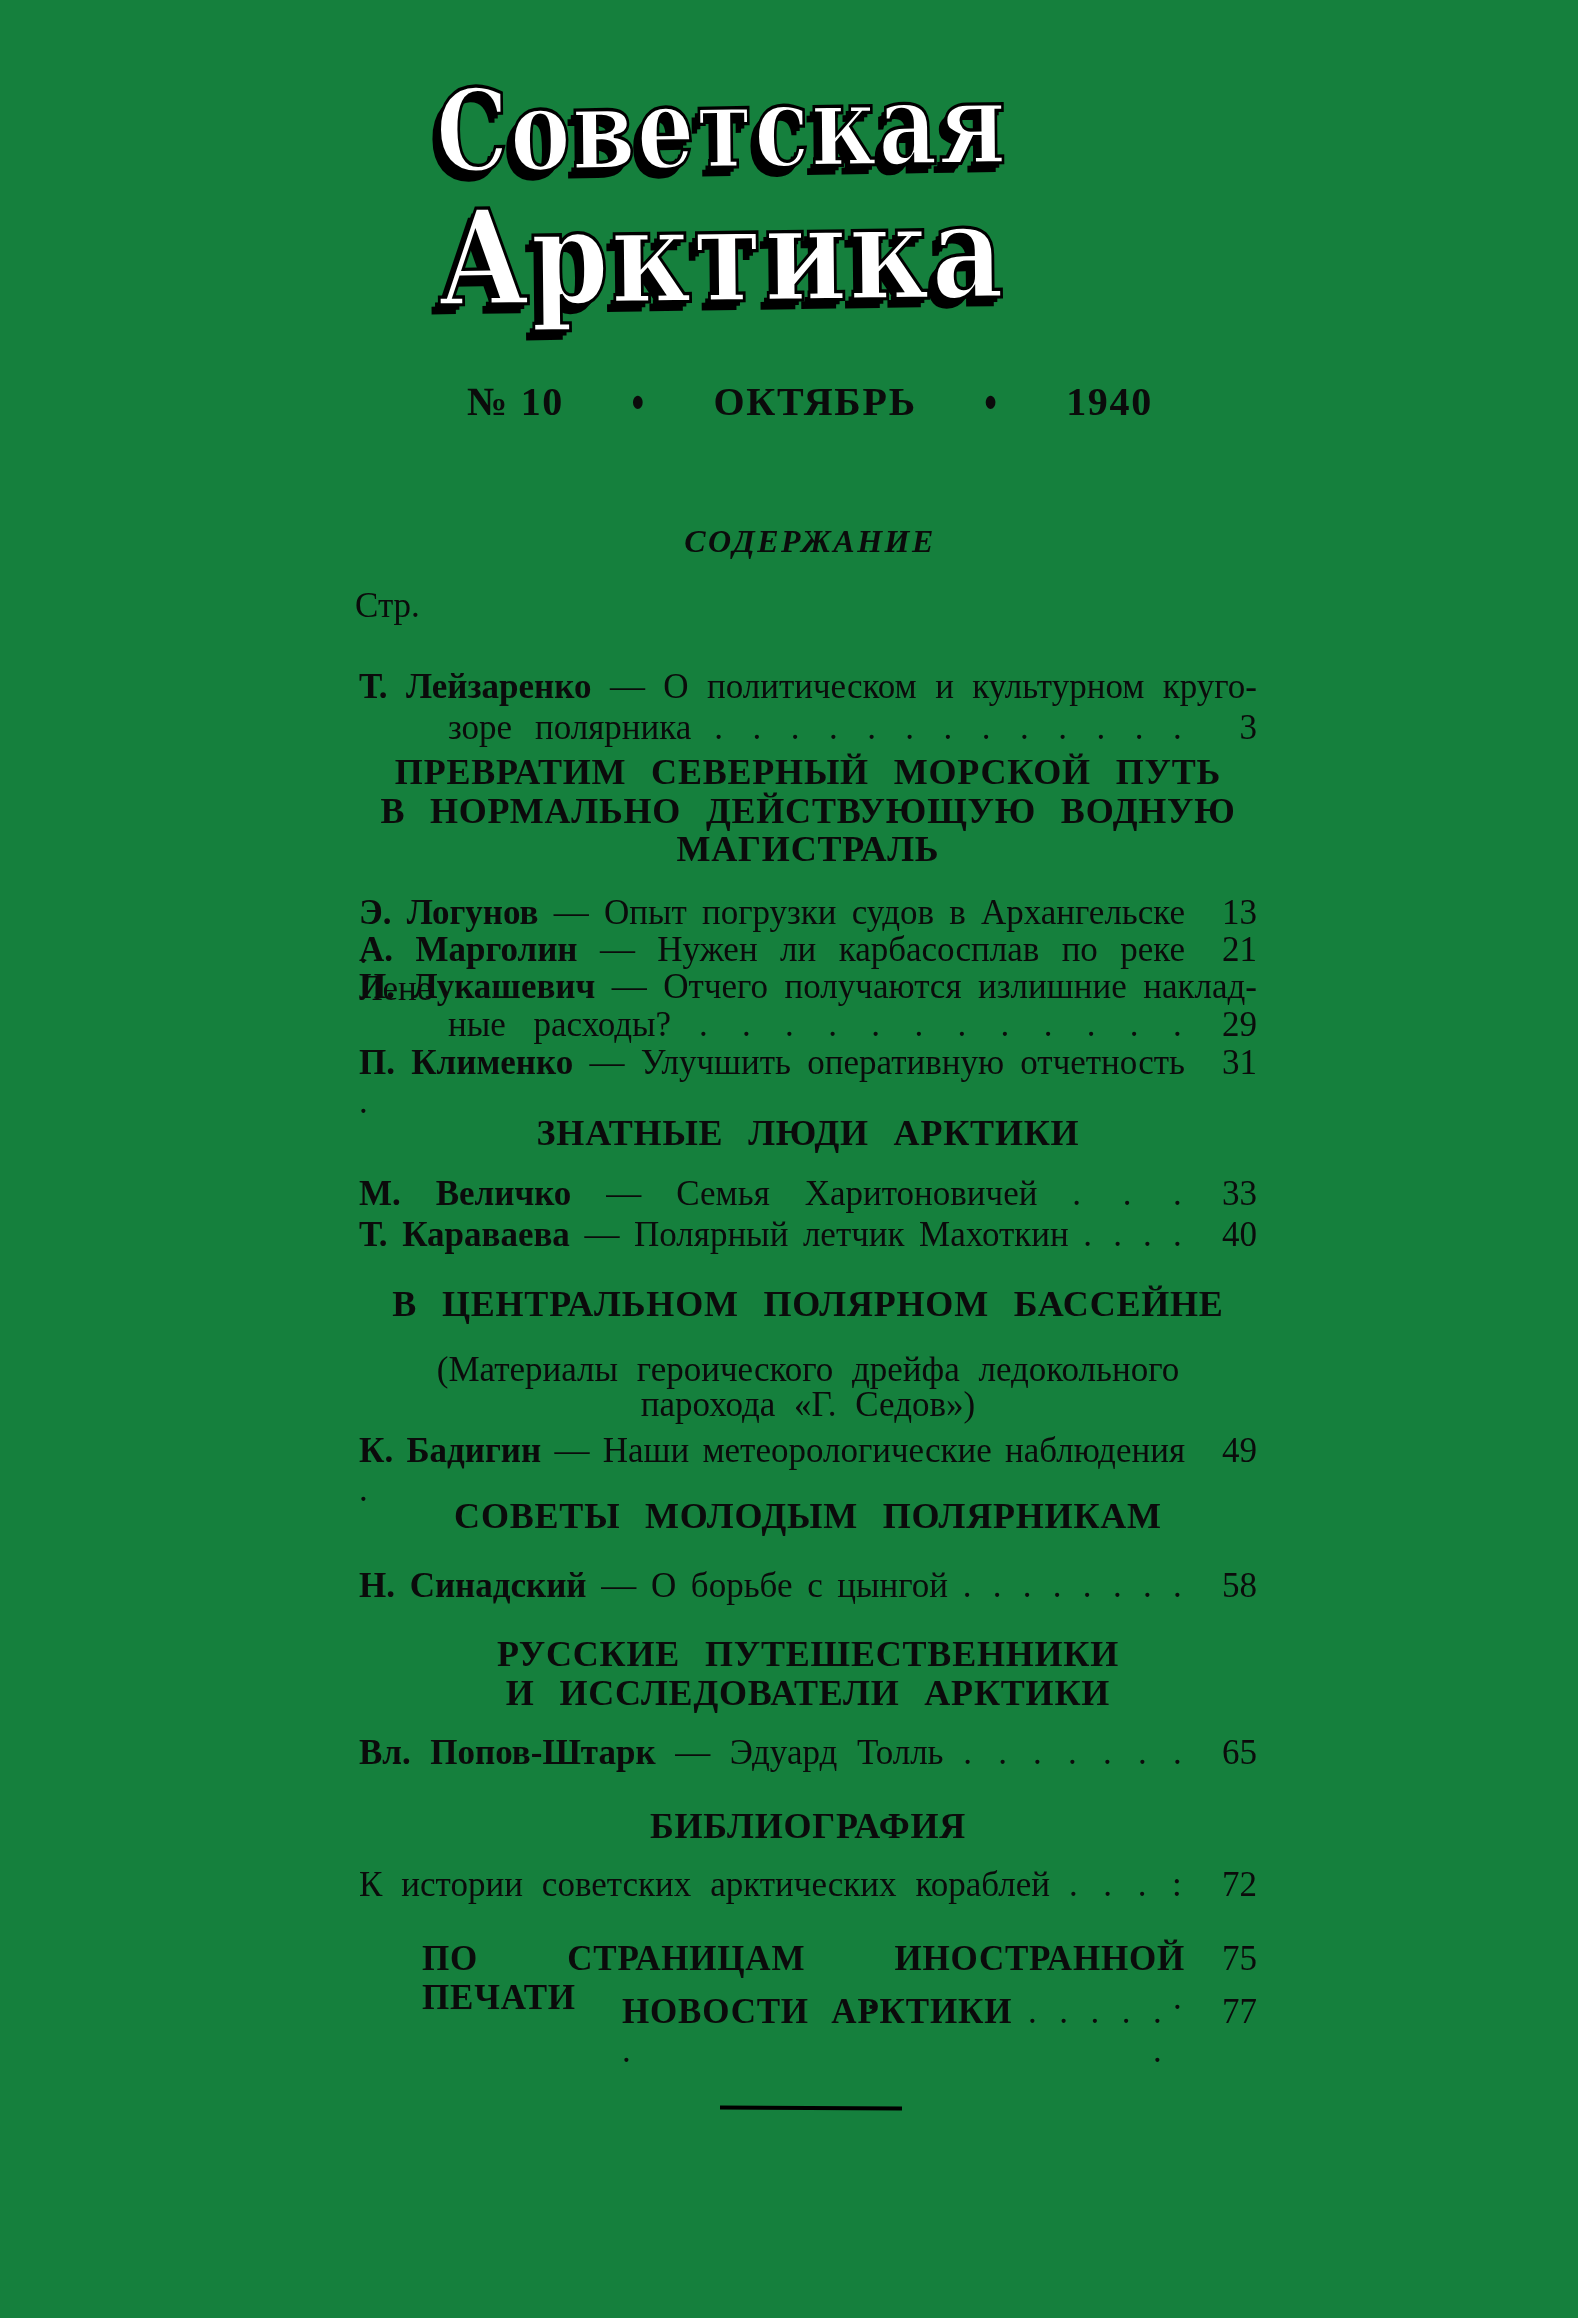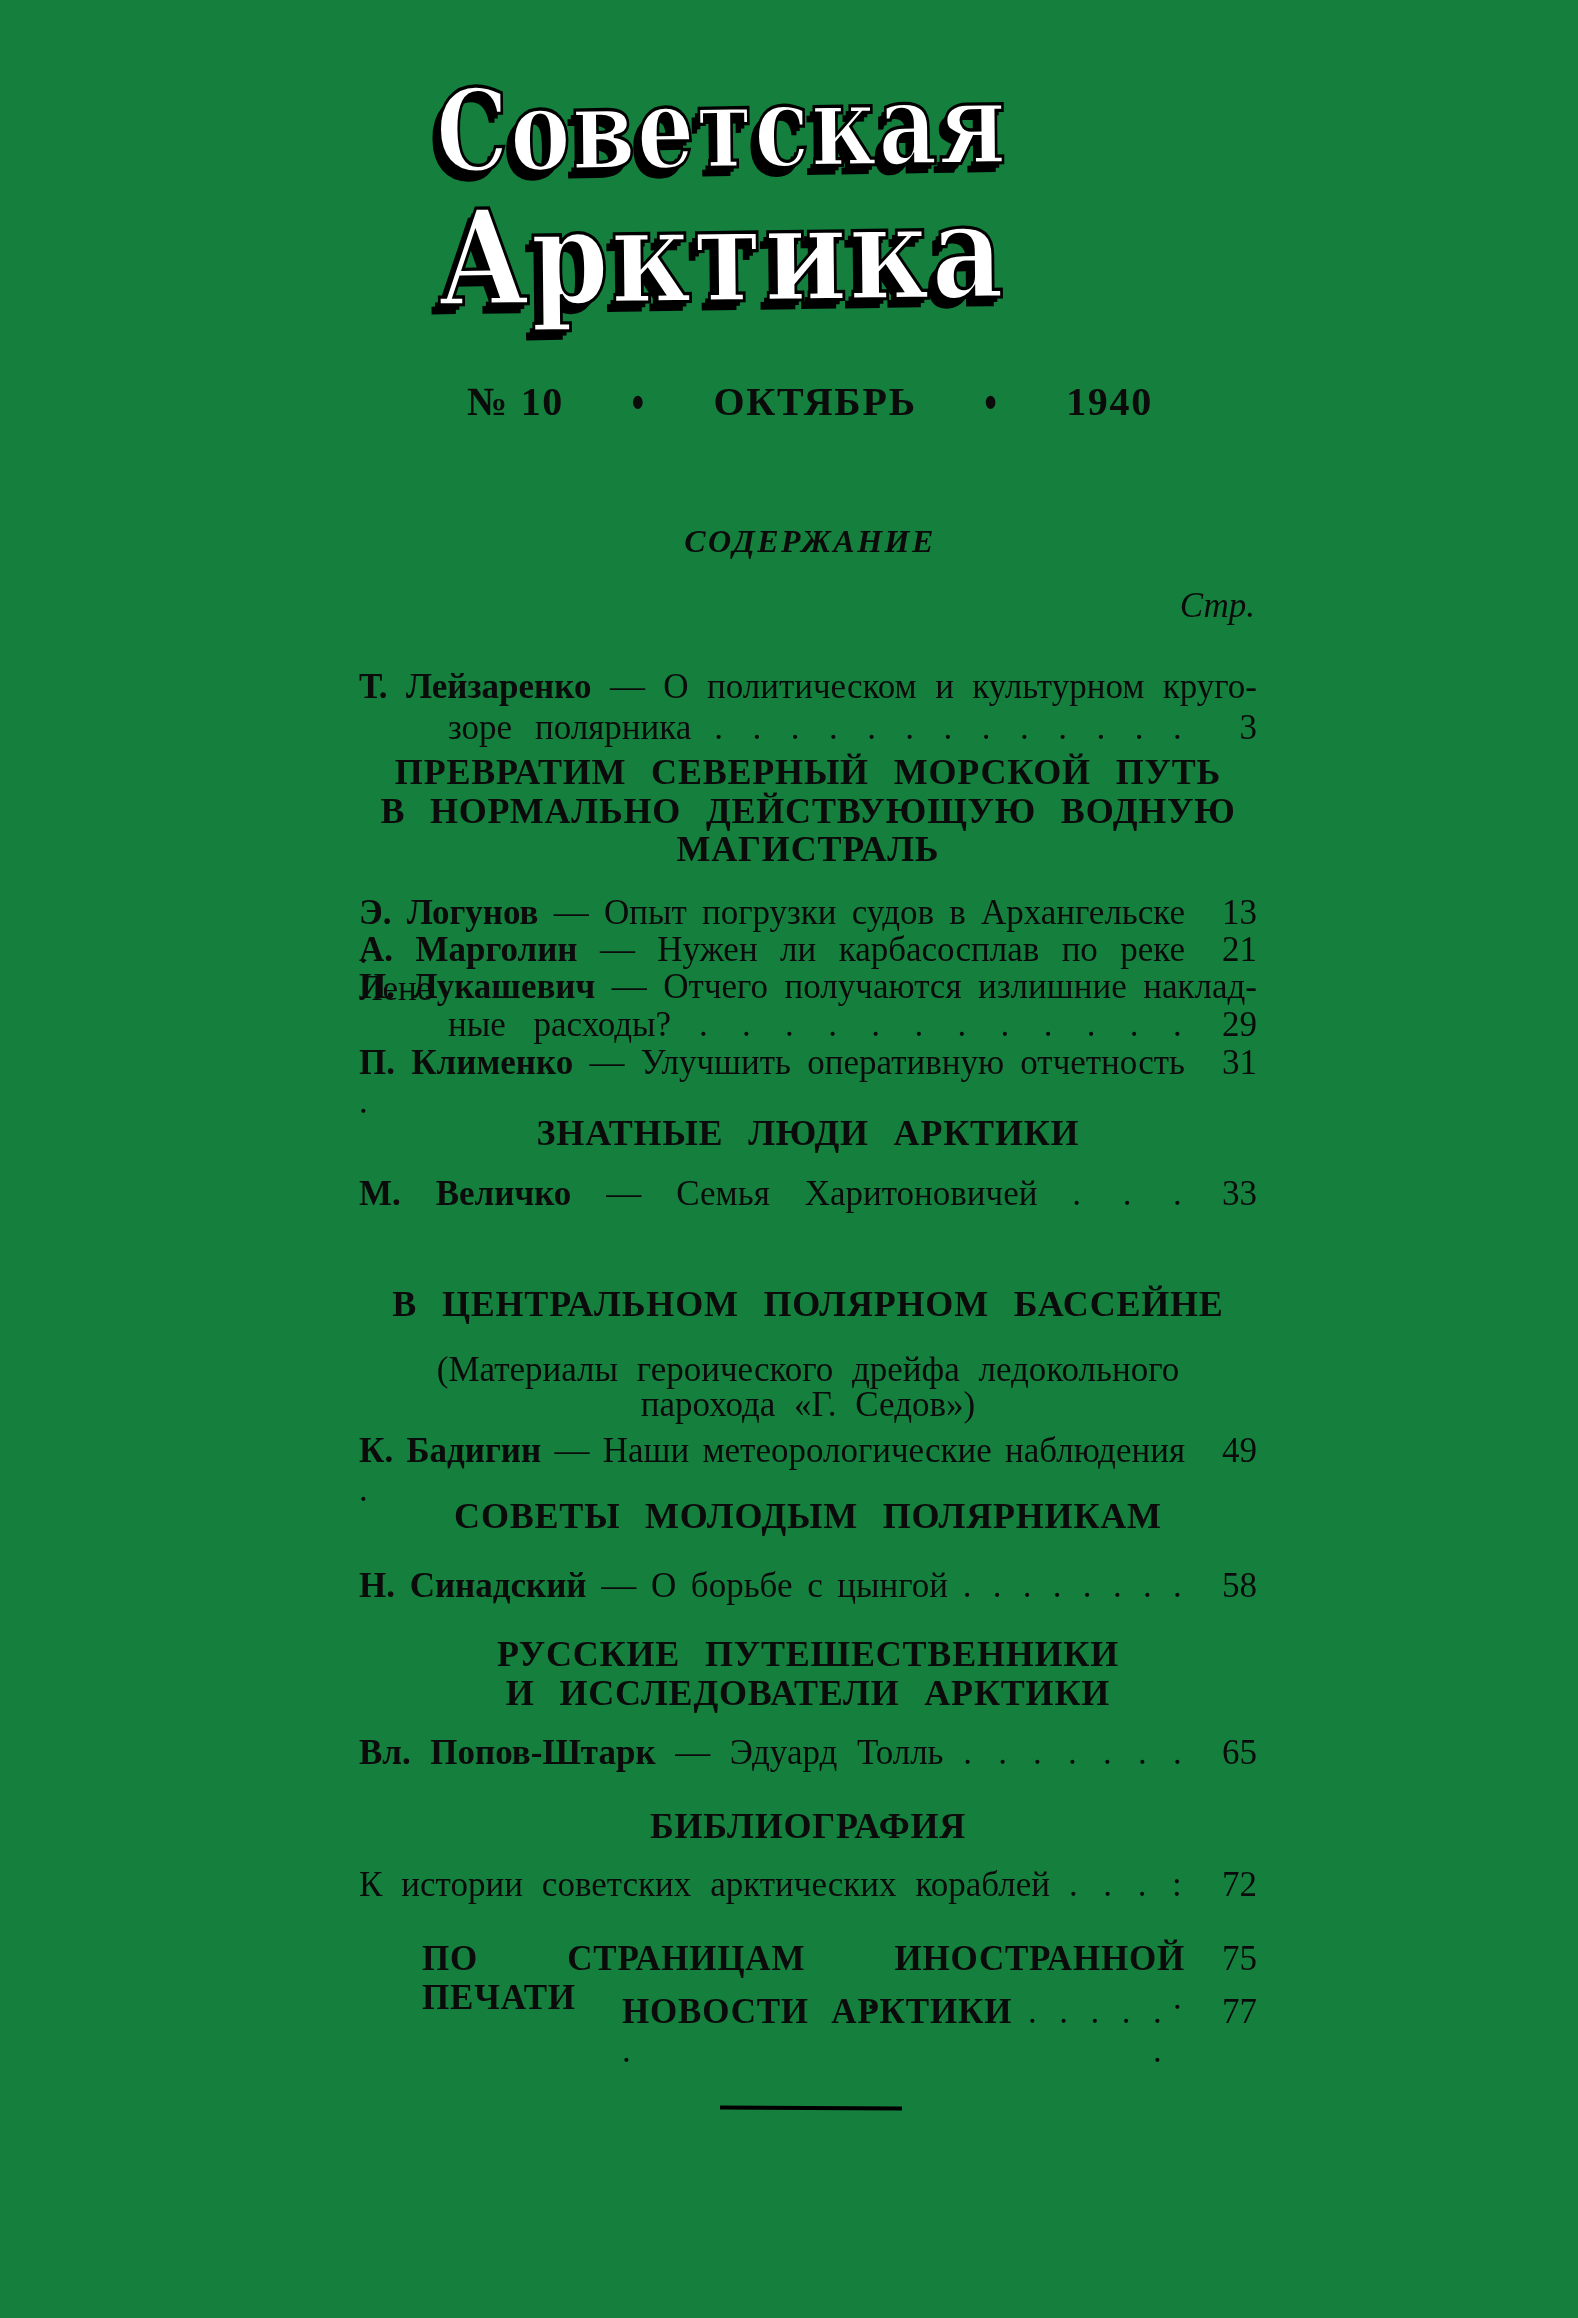--- a/index.html
+++ b/index.html
@@ -17,22 +17,22 @@
   .m2{top:189px;font-size:132px;transform:scaleX(.85) rotate(-.7deg);}
 
   
   .issue{position:absolute;left:355px;top:378px;width:910px;display:flex;align-items:center;
          justify-content:center;gap:67px;font-weight:700;font-size:40px;letter-spacing:1.7px;line-height:1.2;}
   .bullet{font-size:22.6px;line-height:1;transform:scaleY(1.35);}
 
   
   .cheading{position:absolute;left:355px;top:525px;width:910px;margin:0;text-align:center;
             font-size:32px;font-weight:700;font-style:italic;letter-spacing:2.5px;line-height:1;}
-  .pagecol{position:absolute;left:355px;top:588px;width:900px;text-align:right;
-           font-style:italic;font-size:35px;line-height:1;}
+  .pagecol{position:absolute;left:355px;top:588px;width:900px;text-align:left;
+           font-size:35px;line-height:1;}
 
   
   .toc{position:absolute;left:359px;top:16px;width:898px;height:2319px;}
   .row{position:absolute;left:0;width:100%;box-sizing:border-box;font-size:35px;line-height:1.12;}
   .jus{text-align:justify;text-align-last:justify;word-spacing:4.2px;}
   .entry{display:flex;align-items:baseline;}
   .etext{flex:1 1 auto;text-align:justify;text-align-last:justify;word-spacing:4.2px;}
   .pg{flex:0 0 auto;width:72px;text-align:right;}
   .au{font-weight:700;}
   .dots{letter-spacing:3.3px;}
@@ -135,20 +135,29 @@
     <div class="row entry" style="top:1158px">
       <div class="etext">
         <span class="au">М. Величко</span>
         <span>—</span>
         <span>Семья Харитоновичей</span>
         <span class="dots">. . .</span>
       </div>
       <span class="pg">33</span>
     </div>
 
+    <div class="row entry" style="top:1199px">
+      <div class="etext">
+        <span class="au">Т. Караваева</span>
+        <span>—</span>
+        <span>Полярный летчик Махоткин</span>
+        <span class="dots">. . . .</span>
+      </div>
+      <span class="pg">40</span>
+    </div>
 
     <div class="row sec" style="top:1270px">В ЦЕНТРАЛЬНОМ ПОЛЯРНОМ БАССЕЙНЕ</div>
 
     <div class="row sub" style="top:1336px">(Материалы героического дрейфа ледокольного</div>
     <div class="row sub" style="top:1371px">парохода «Г. Седов»)</div>
 
     <div class="row entry" style="top:1415px">
       <div class="etext">
         <span class="au">К. Бадигин</span>
         <span>—</span>

